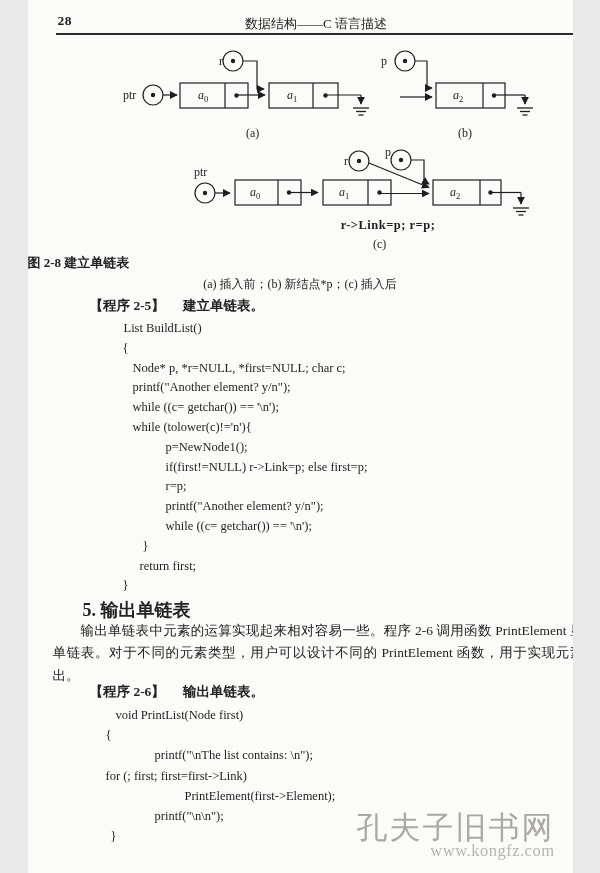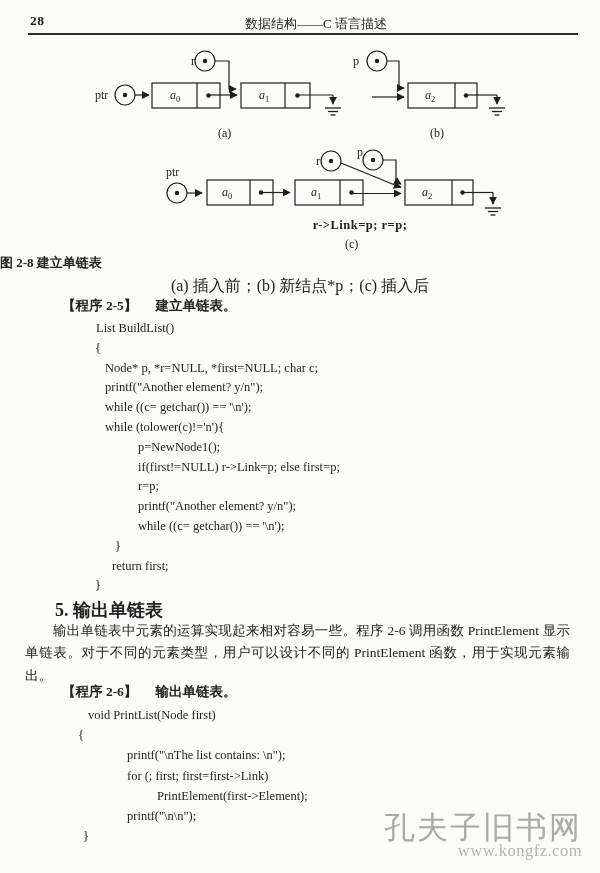--- a/index.html
+++ b/index.html
@@ -1,33 +1,33 @@
 <!DOCTYPE html>
 <html><head>
 <meta charset="utf-8">
 <style>
   html,body{margin:0;padding:0;}
   body{background:#e9e9e9;font-family:"Liberation Serif","DejaVu Serif",serif;}
   .page{
-    position:relative;width:600px;height:873px;margin:0 auto;
+    position:relative;width:545px;height:873px;margin:0 auto;
     background:#fbfbf9;color:#222;overflow:hidden;
   }
   
   .page-num{position:absolute;left:30px;top:13px;font-size:13.5px;font-weight:700;letter-spacing:.5px;}
   .head-title{position:absolute;left:0;right:0;top:15px;text-align:center;font-size:13px;padding-left:32px;}
   .head-rule{position:absolute;left:28px;top:33px;width:550px;height:2px;background:#2b2b2b;}
   
   .fig-svg{position:absolute;left:0;top:45px;}
   .fig-svg text{font-family:"Liberation Serif","DejaVu Serif",serif;fill:#1e1e1e;}
   .ptr-label{font-size:12px;}
   .node-label{font-size:12px;font-style:italic;}
   .sub-label{font-size:12px;}
   .annot{font-size:12.5px;font-weight:600;letter-spacing:.5px;}
   .caption{position:absolute;left:0;right:0;top:254px;text-align:left;font-size:13px;font-weight:700;}
-  .subcaption{position:absolute;left:0;right:0;top:276px;text-align:center;font-size:16px;}
+  .subcaption{position:absolute;left:0;right:0;top:276px;text-align:center;font-size:12px;}
   
   .prog-head{position:absolute;left:62px;font-size:13.5px;font-weight:700;}
   .prog-head .gap{display:inline-block;width:18px;}
   
   .code{position:absolute;font-size:12.5px;color:#1f1f1f;}
   .code .cl{height:19.8px;line-height:19.8px;white-space:pre;}
   .code2 .cl{height:20.2px;line-height:20.2px;}
   
   .sec-head{position:absolute;left:55px;top:598px;font-size:18px;font-weight:700;}
   .body-par{position:absolute;left:25px;top:620px;width:545px;font-size:13.5px;
@@ -172,21 +172,21 @@
   <div class="sec-head">5. 输出单链表</div>
   <p class="body-par">输出单链表中元素的运算实现起来相对容易一些。程序 2-6 调用函数 PrintElement 显示单链表。对于不同的元素类型，用户可以设计不同的 PrintElement 函数，用于实现元素输出。</p>
 
   <div class="prog-head" style="top:683px;">
     <span>【程序 2-6】</span><span class="gap"></span><span>输出单链表。</span>
   </div>
   <div class="code code2" style="left:78px;top:705px;">
     <div class="cl" style="margin-left:10px">void PrintList(Node first)</div>
     <div class="cl" style="margin-left:0">{</div>
     <div class="cl" style="margin-left:49px">printf("\nThe list contains: \n");</div>
-    <div class="cl" style="margin-left:49px">for (; first; first=first-&gt;Link)</div>
+    <div class="cl" style="">for (; first; first=first-&gt;Link)</div>
     <div class="cl" style="margin-left:79px">PrintElement(first-&gt;Element);</div>
     <div class="cl" style="margin-left:49px">printf("\n\n");</div>
     <div class="cl" style="margin-left:5px">}</div>
   </div>
 
   <div class="watermark">
     <div class="wm-name">孔夫子旧书网</div>
     <div class="wm-url">www.kongfz.com</div>
   </div>
 

